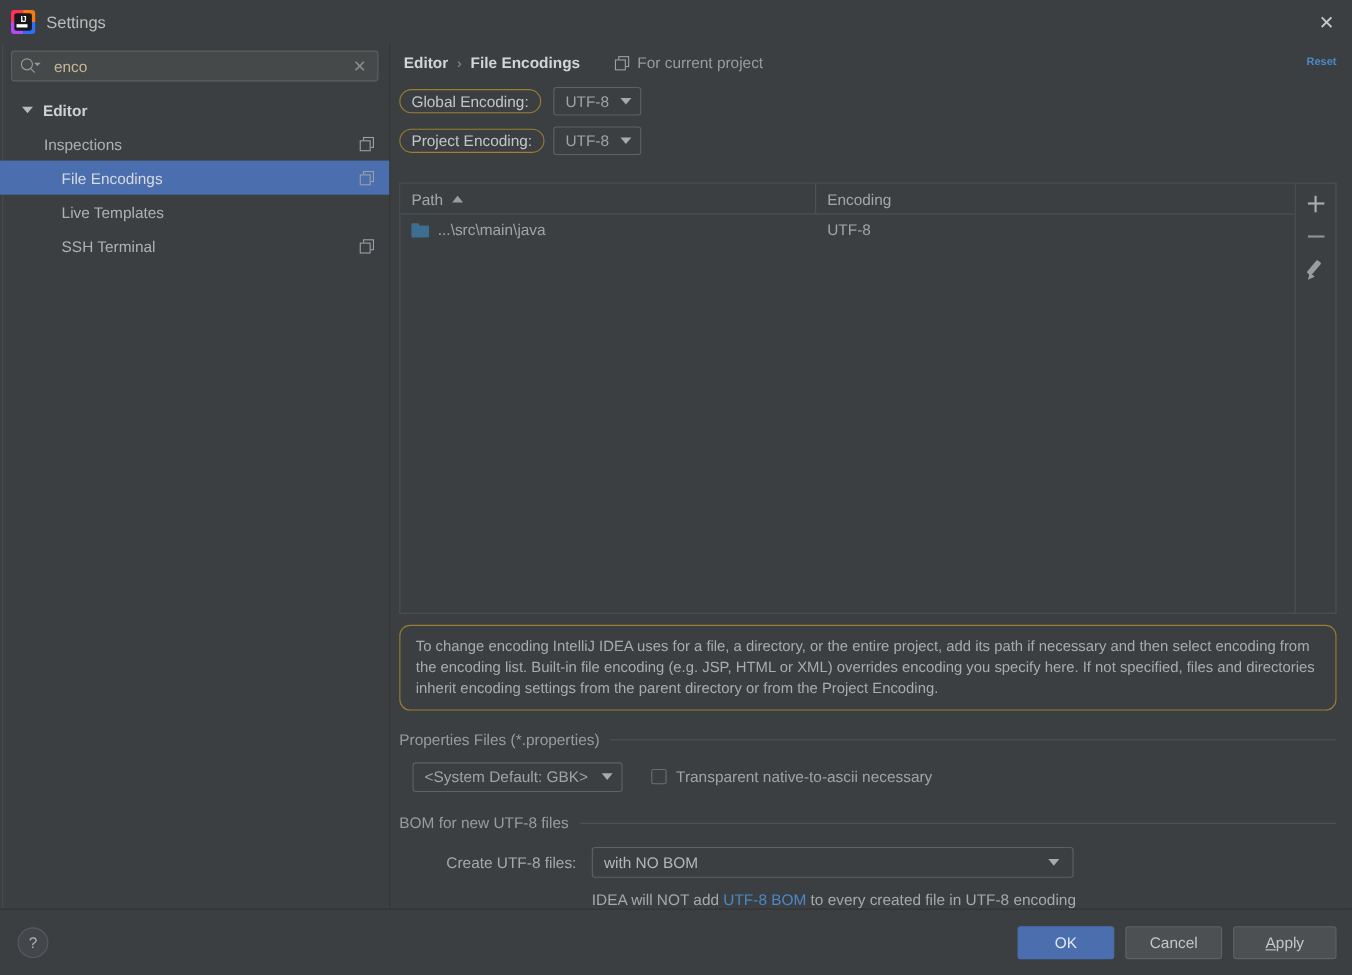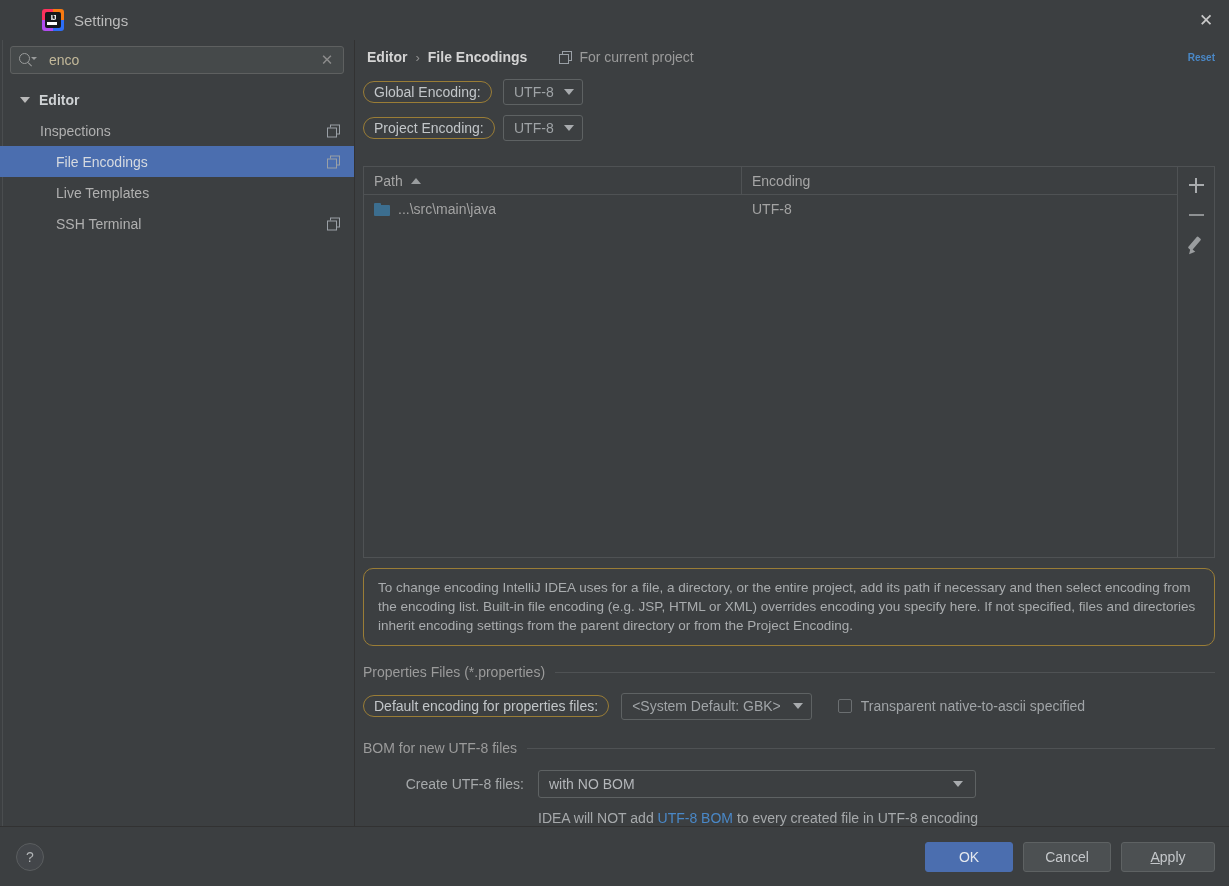--- a/index.html
+++ b/index.html
@@ -16,21 +16,20 @@
     background: #3c3f41;
     display: flex; flex-direction: column;
   }
 
   
   .titlebar {
     height: 40px; flex: 0 0 40px;
     background: #3c3f41;
     display: flex; align-items: center;
     position: relative;
-    margin-left: 32px;
   }
   .logo {
     width: 22px; height: 22px;
     margin-left: 10px; margin-right: 10px;
     position: relative; flex: 0 0 auto;
   }
   .logo .q {
     position: absolute; width: 11px; height: 11px;
   }
   .logo .q1 { left: 0; top: 0; background: #fe315d; border-radius: 3px 0 0 0;}
@@ -531,28 +530,27 @@
           </div>
         </div>
 
         <div class="infobox">To change encoding IntelliJ IDEA uses for a file, a directory, or the entire project, add its path if necessary and then select encoding from the encoding list. Built-in file encoding (e.g. JSP, HTML or XML) overrides encoding you specify here. If not specified, files and directories inherit encoding settings from the parent directory or from the Project Encoding.</div>
 
         <div class="group-title">
           <span class="txt">Properties Files (*.properties)</span>
           <span class="line"></span>
         </div>
         <div class="props-row">
-          <span class="hl">Default encoding for properties files:</span>
           <span class="combo2">
             <span>&lt;System Default: GBK&gt;</span>
             <span class="arrow"></span>
           </span>
           <span class="chk-wrap">
             <span class="chkbox"></span>
-            <span>Transparent native-to-ascii specified</span>
+            <span>Transparent native-to-ascii necessary</span>
           </span>
         </div>
 
         <div class="group-title" style="margin-top:14px;">
           <span class="txt">BOM for new UTF-8 files</span>
           <span class="line"></span>
         </div>
         <div class="bom-row">
           <span class="bom-label">Create UTF-8 files:</span>
           <span class="wide-combo">

